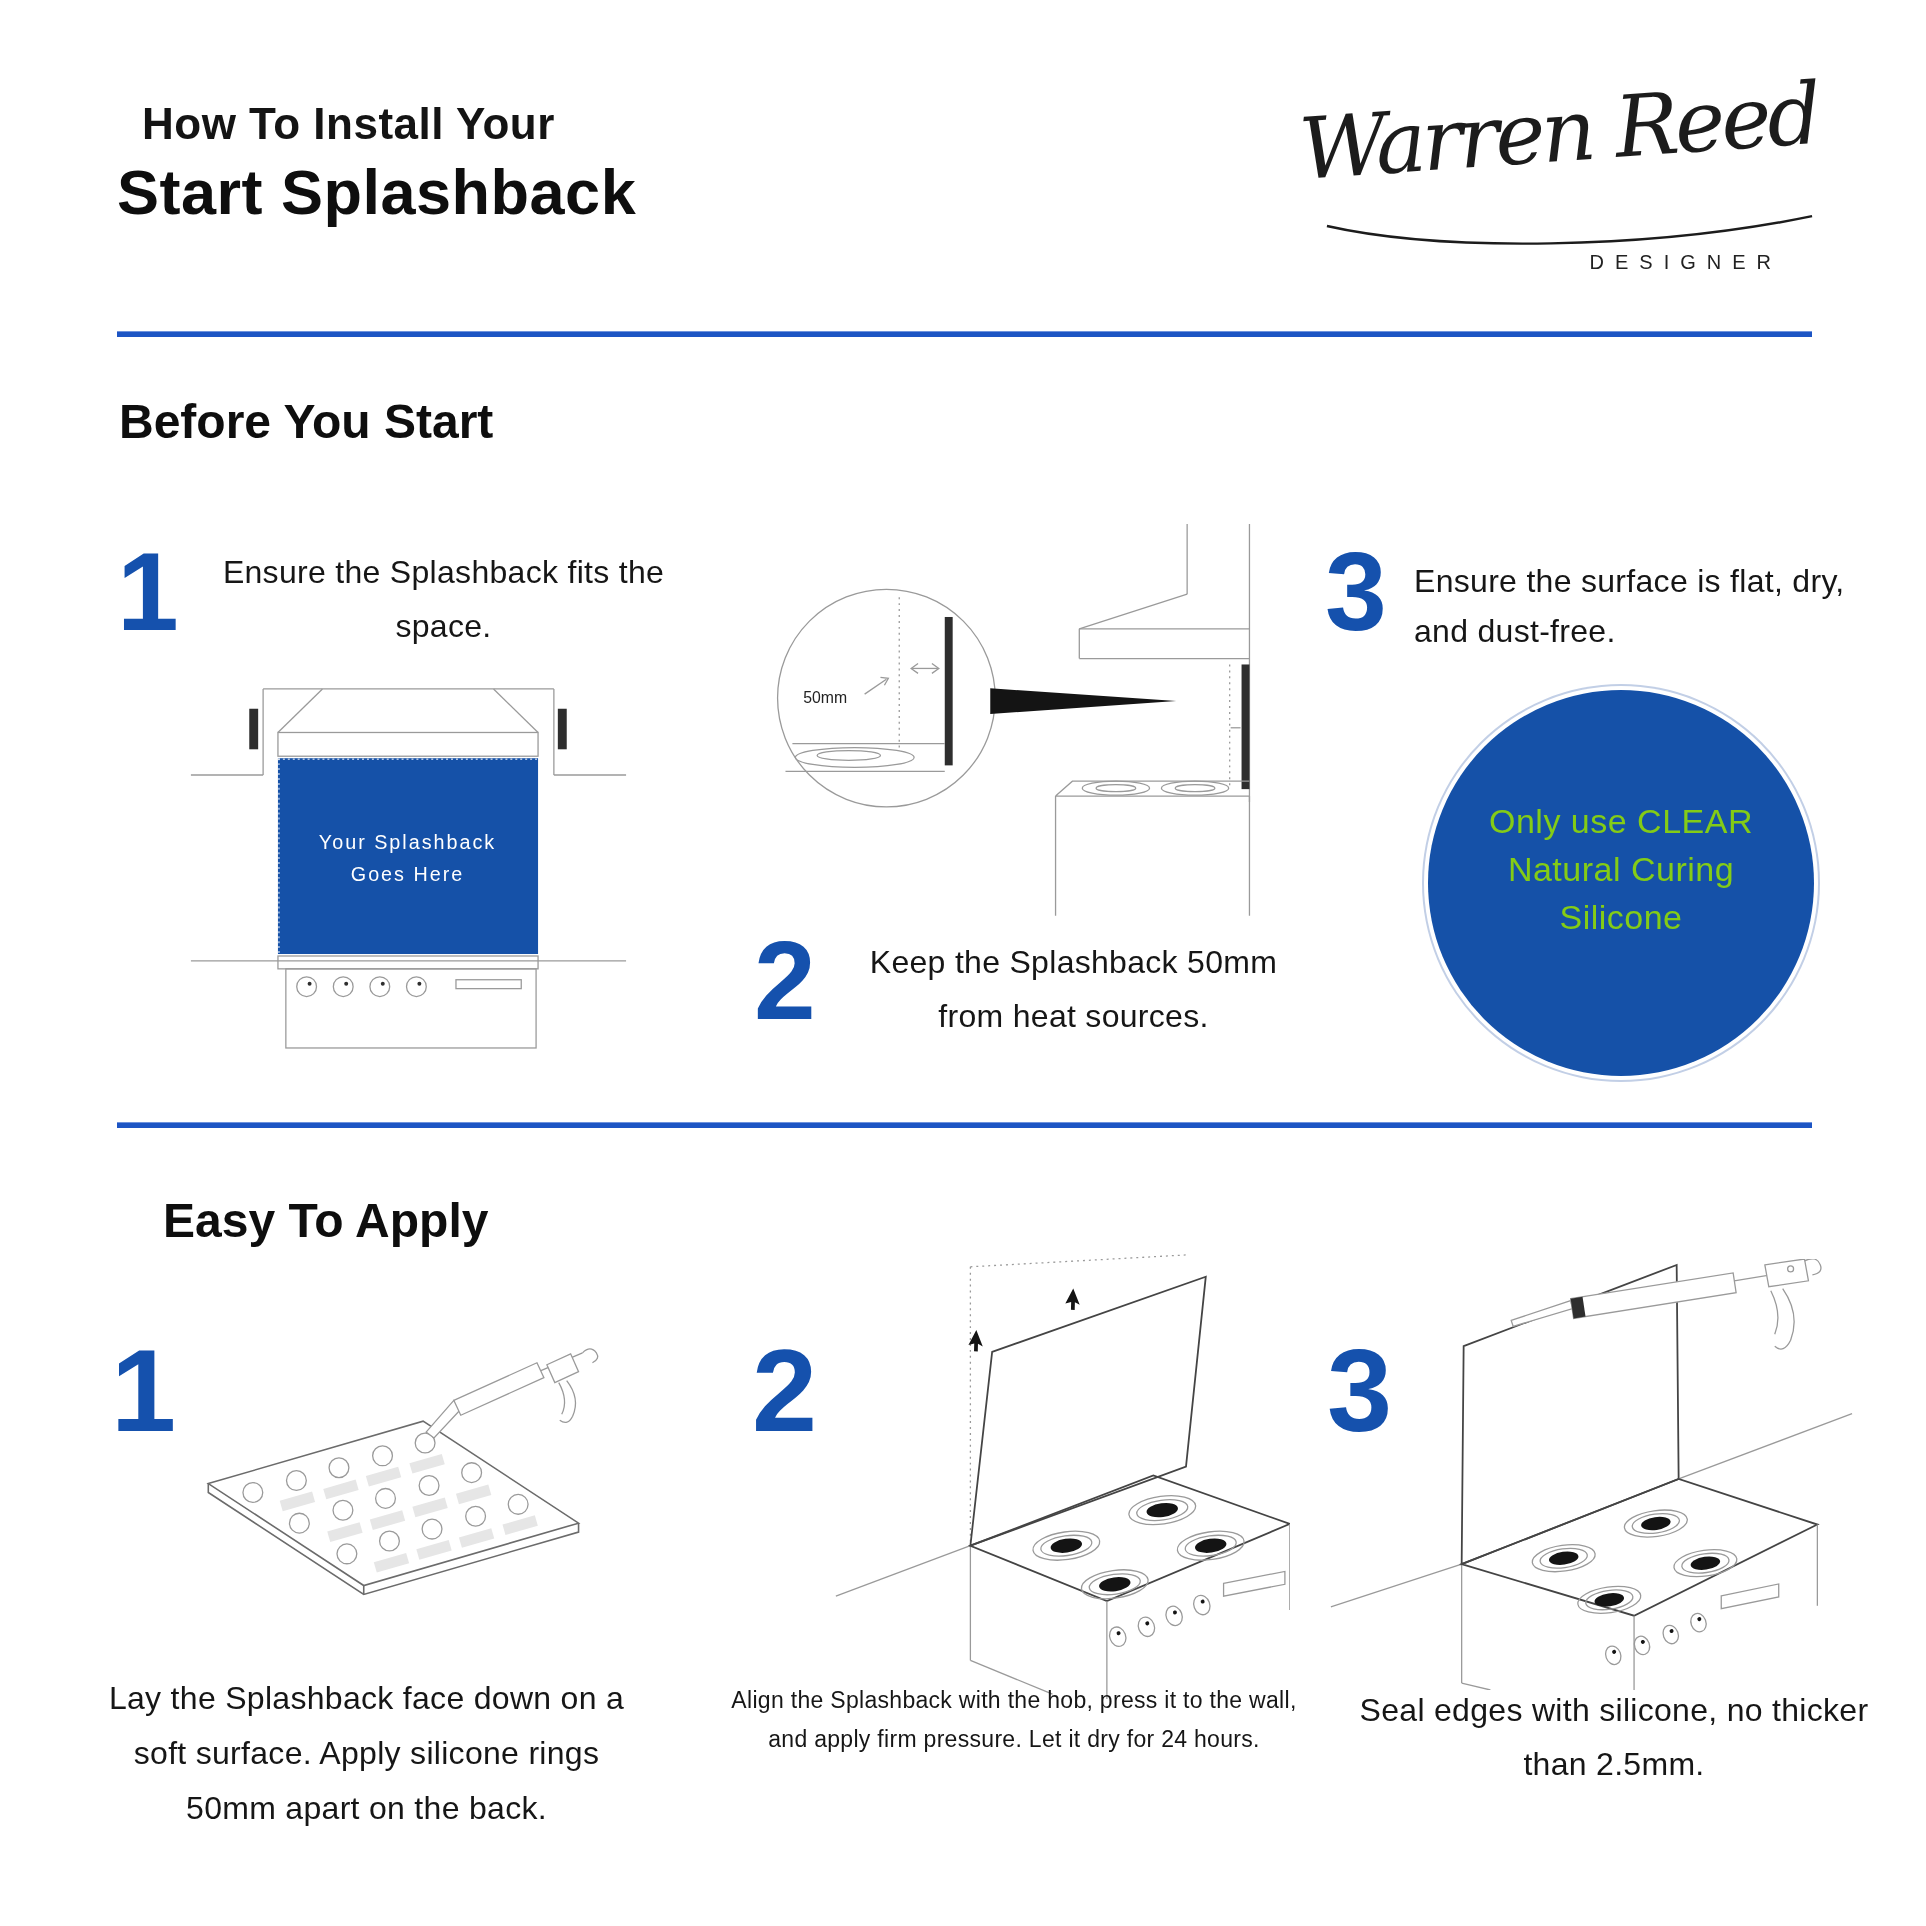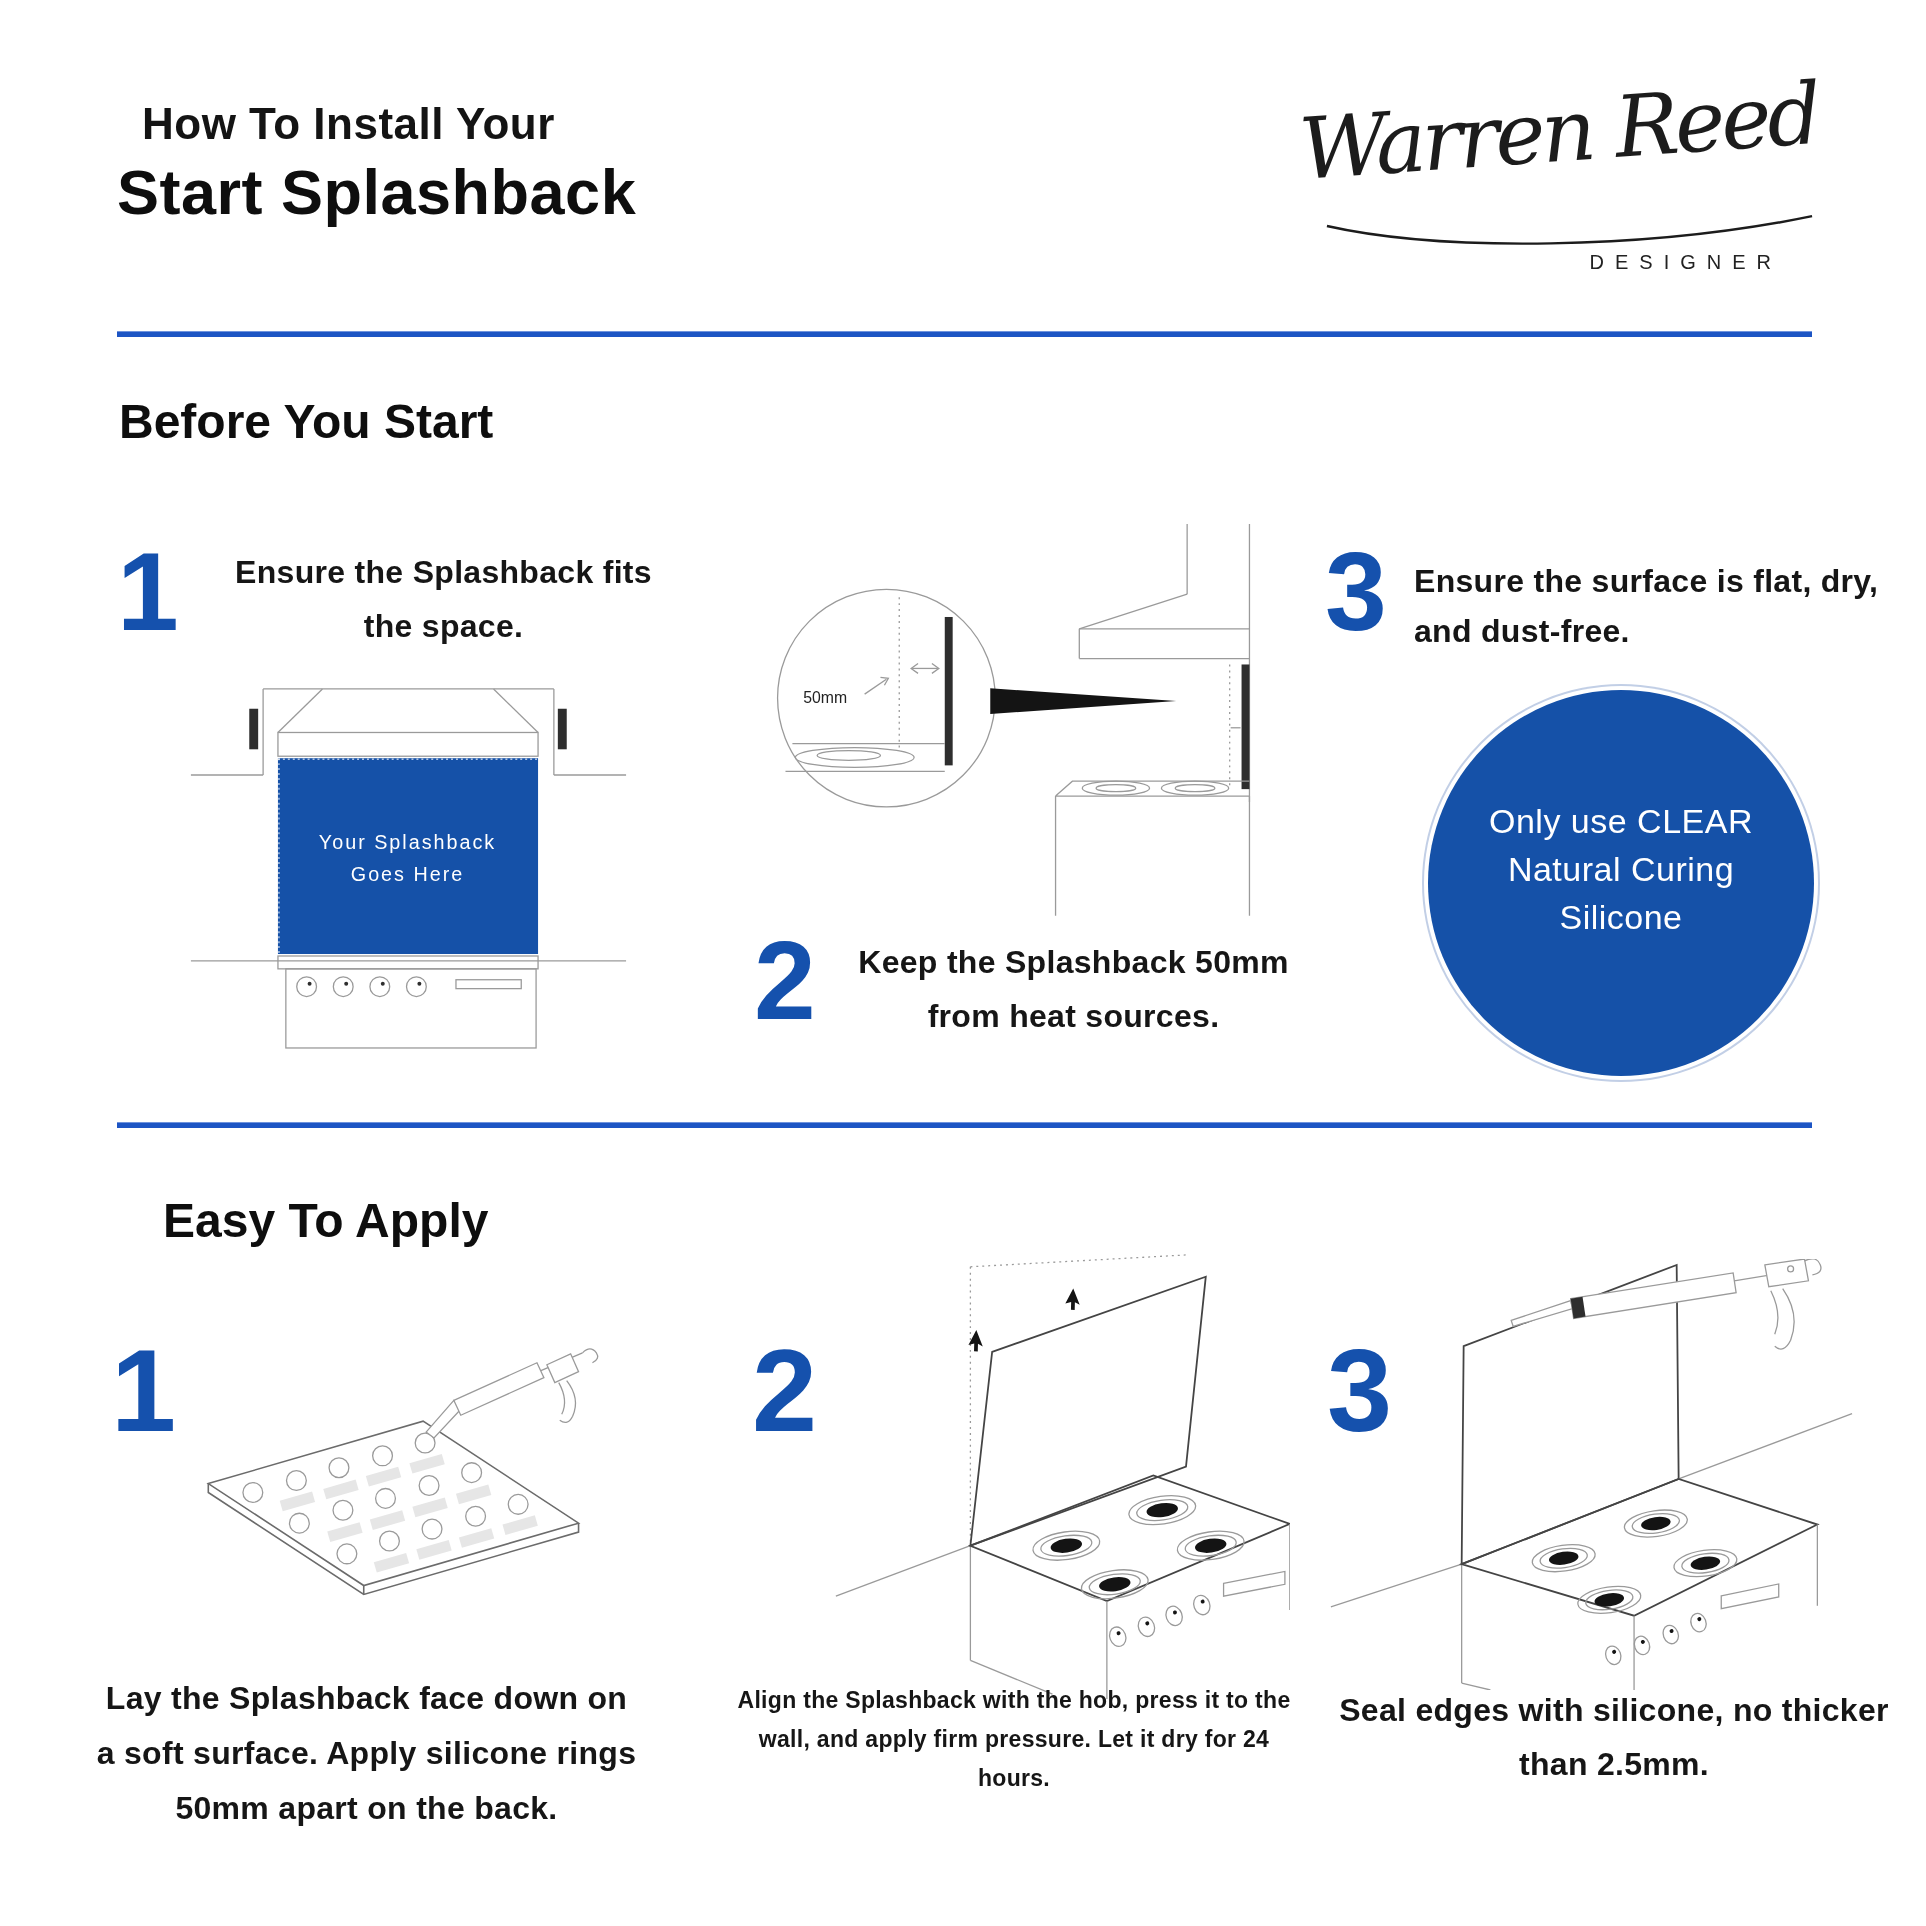--- a/index.html
+++ b/index.html
@@ -22,26 +22,26 @@
   .section-heading { position:absolute; font-size:48px; font-weight:bold; color:#0e0e0e; }
   #heading-before { left:119px; top:394px; }
   #heading-apply  { left:119px; top:1193px;margin-left:44px; }
 
   
   .step-num { position:absolute; color:#1551ad; font-weight:bold; line-height:1; }
   .num-top { font-size:111px; }
   .num-bottom { font-size:117px; }
 
   
-  .step-text { position:absolute; font-weight:bold; color:#161616; font-size:32px; line-height:1.68; letter-spacing:0.3px; }
+  .step-text { position:absolute; font-weight:normal; color:#161616; font-size:32px; line-height:1.68; letter-spacing:0.3px; }
   .t-center { text-align:center; }
 
   
   .note-circle { position:absolute; left:1428px; top:690px; width:386px; height:386px; border-radius:50%;
-                 background:#1551a8; color:#ffffff; display:flex; align-items:center; justify-content:center;
+                 background:#1551a8; color:#84cc16; display:flex; align-items:center; justify-content:center;
                  text-align:center; box-shadow:0 0 0 4px #ffffff, 0 0 0 6px #c2cfe6; }
   .note-circle span { font-size:34px; line-height:1.42; padding:0 40px 28px 40px; letter-spacing:0.5px; }
 
   
   .illo { position:absolute; }
   .ln  { fill:none; stroke:#6b6b6b; stroke-width:1.6px; }
   .lnl { fill:none; stroke:#9a9a9a; stroke-width:1.3px; }
   .lnd { fill:none; stroke:#444444; stroke-width:1.8px; }
   .dark { fill:#2e2e2e; stroke:none; }
   .blackfill { fill:#141414; stroke:none; }

